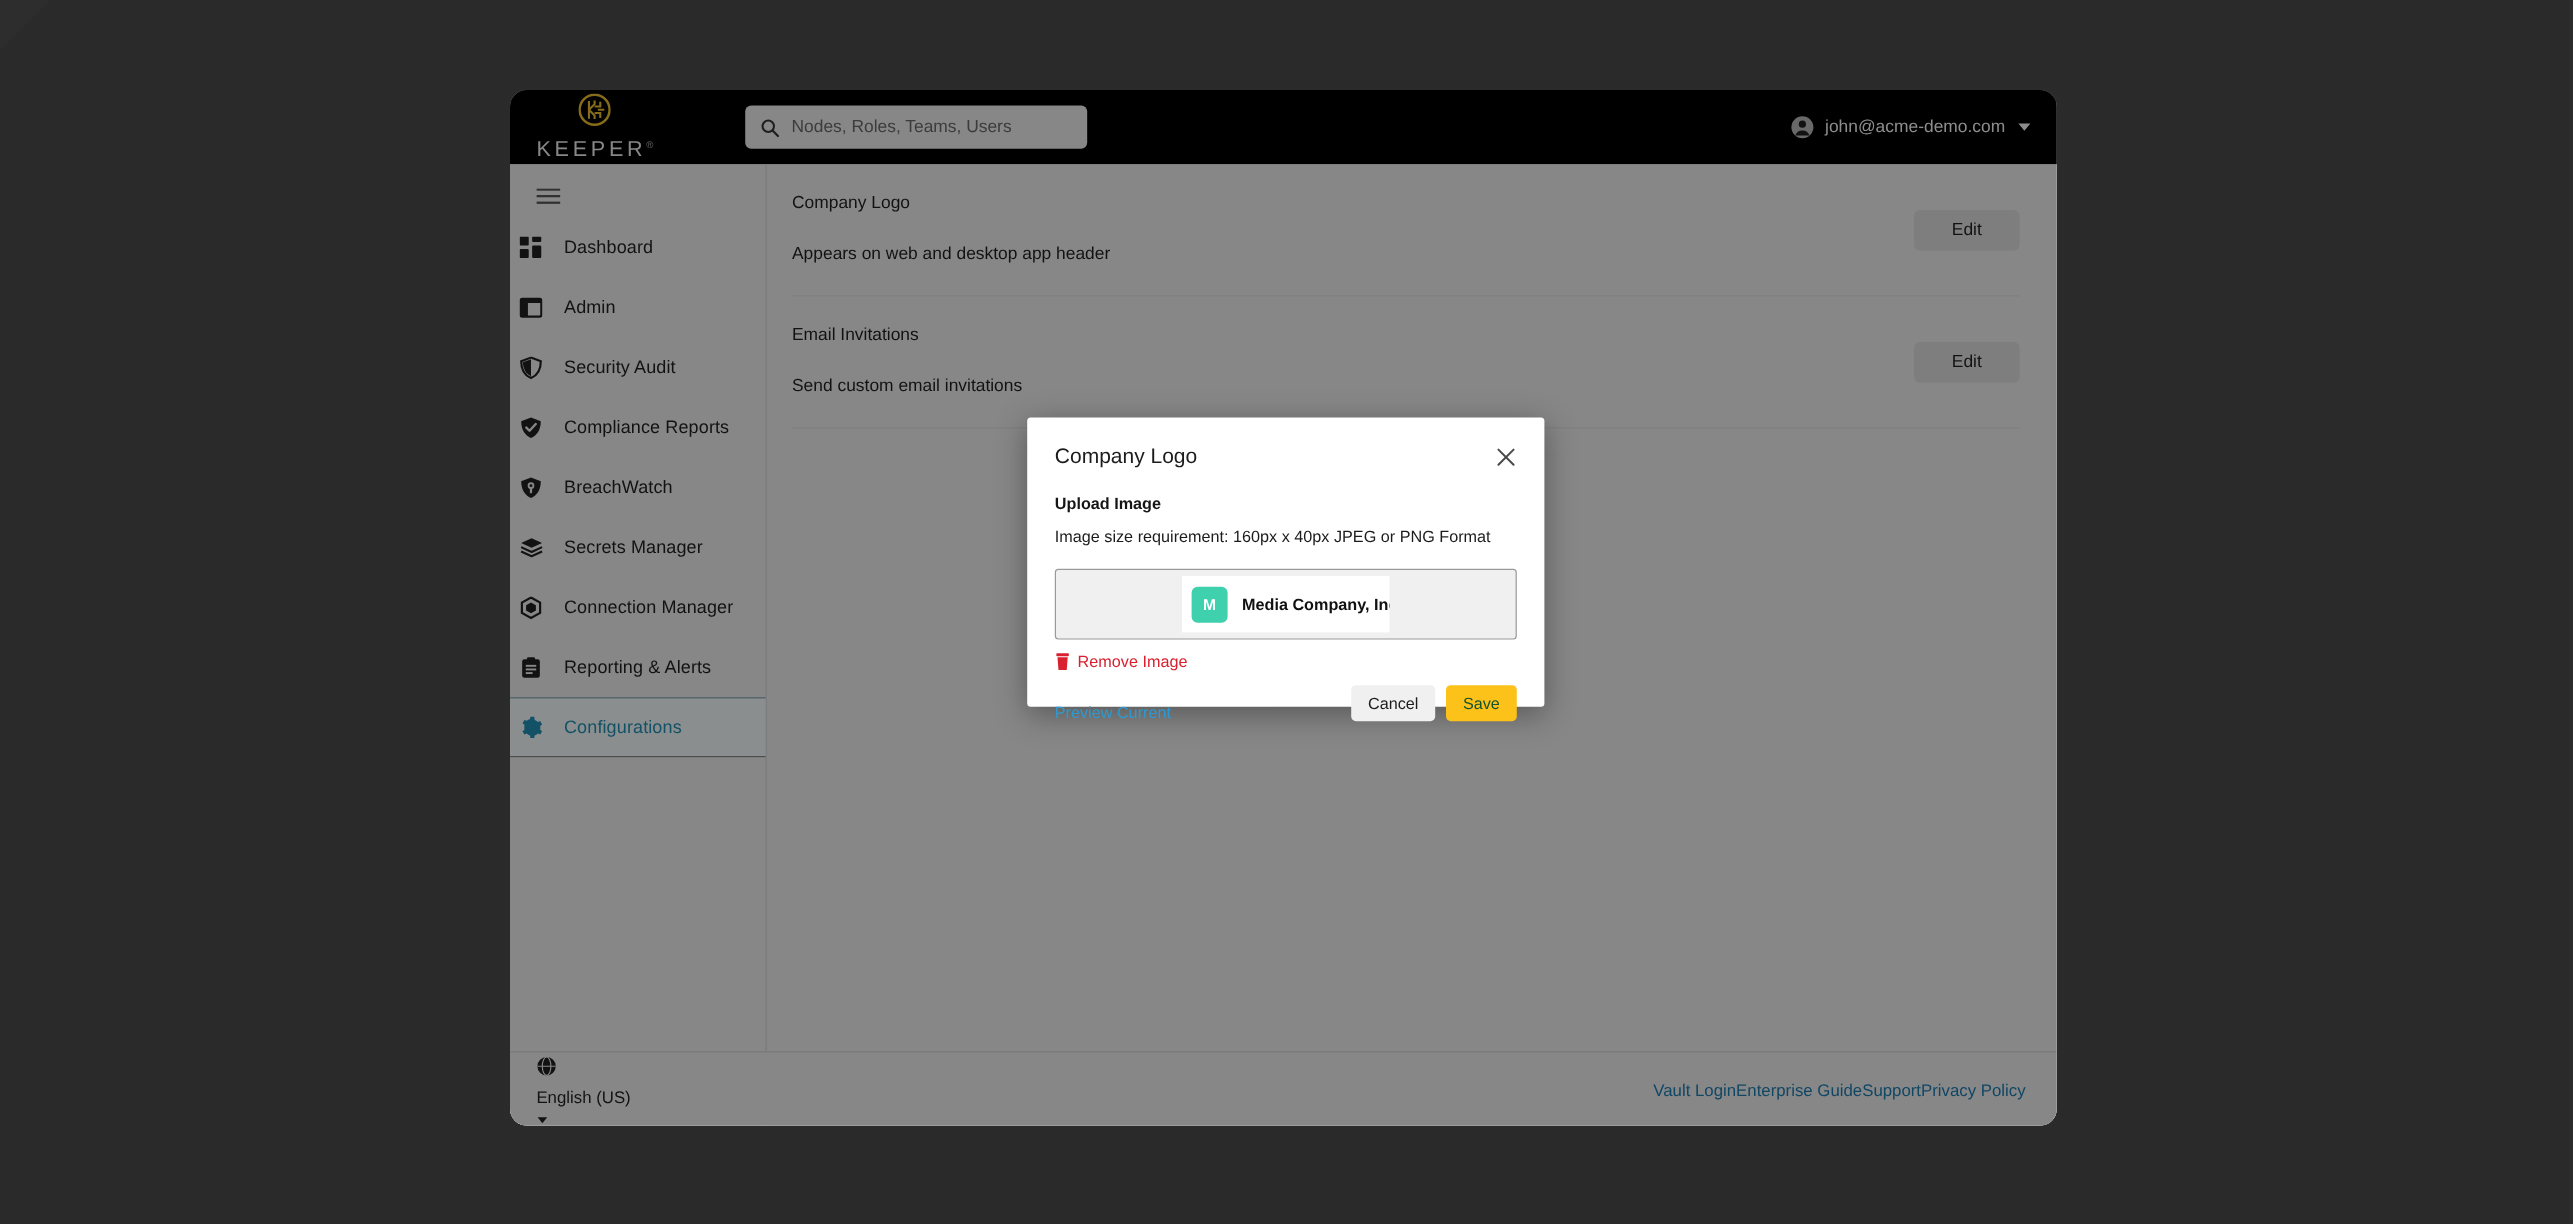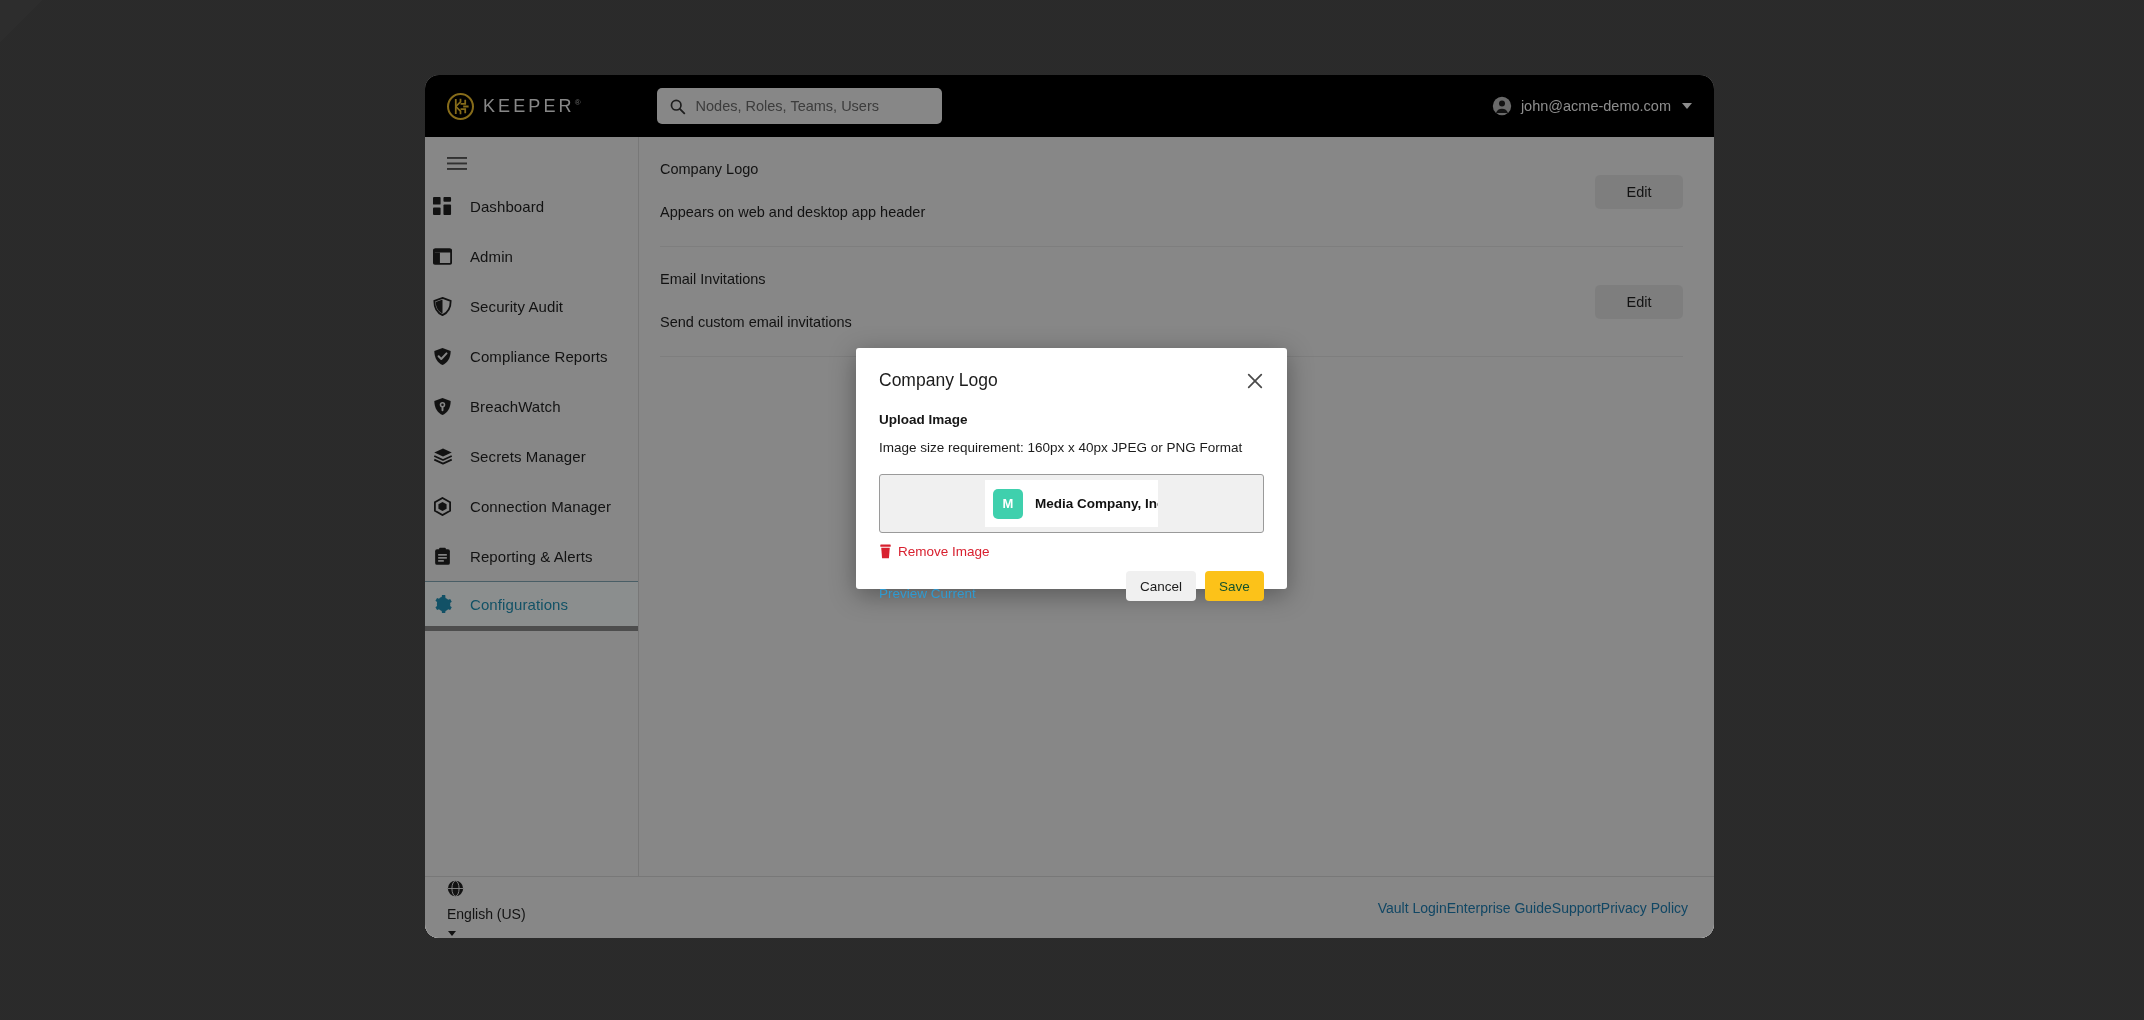--- a/index.html
+++ b/index.html
@@ -36,21 +36,21 @@
     background: rgba(0,0,0,0.33);
     z-index: 40;
   }
 
   
   #topbar {
     position: relative; z-index: 5;
     height: 62px; background: #000;
     display: flex; align-items: center;
   }
-  #brand { display: flex; align-items: center; margin-left: 22px; gap: 9px; }
+  #brand { display: flex; align-items: center; margin-left: 22px; gap: 9px; flex-direction: column; }
   #brand-mark { width: 27px; height: 27px; display:block; }
   #brand-text {
     color: #c9c9c9; font-size: 18px; letter-spacing: 3.1px;
     font-weight: 400;
   }
   #brand-tm { color:#9a9a9a; font-size:8px; vertical-align: super; letter-spacing:0; }
 
   #search-wrap {
     margin-left: 76px;
     width: 285px; height: 36px;
@@ -89,21 +89,21 @@
   .nav-item {
     display: flex; align-items: center; gap: 17px;
     height: 50px; padding-left: 7px;
     cursor: pointer;
   }
   .nav-item .nav-icon { width: 21px; height: 21px; flex: none; display:flex; align-items:center; justify-content:center;}
   .nav-item .nav-label { font-size: 15px; color: #1c1c1c; letter-spacing: .1px; }
   .nav-item.active {
     background: #cfd4d4;
     border-top: 1px solid #6d8d98;
-    border-bottom: 5px solid #737373;
+    border-bottom: 1px solid #737373;
   }
   .nav-item.active .nav-label { color: #1c7a98; }
 
   
   #content { flex: 1; background: #c9c9c9; position: relative; padding: 0 31px 0 21px; }
   .setting-row {
     position: relative;
     padding: 24px 0 26px 0;
     border-bottom: 1px solid #bdbdbd;
   }

